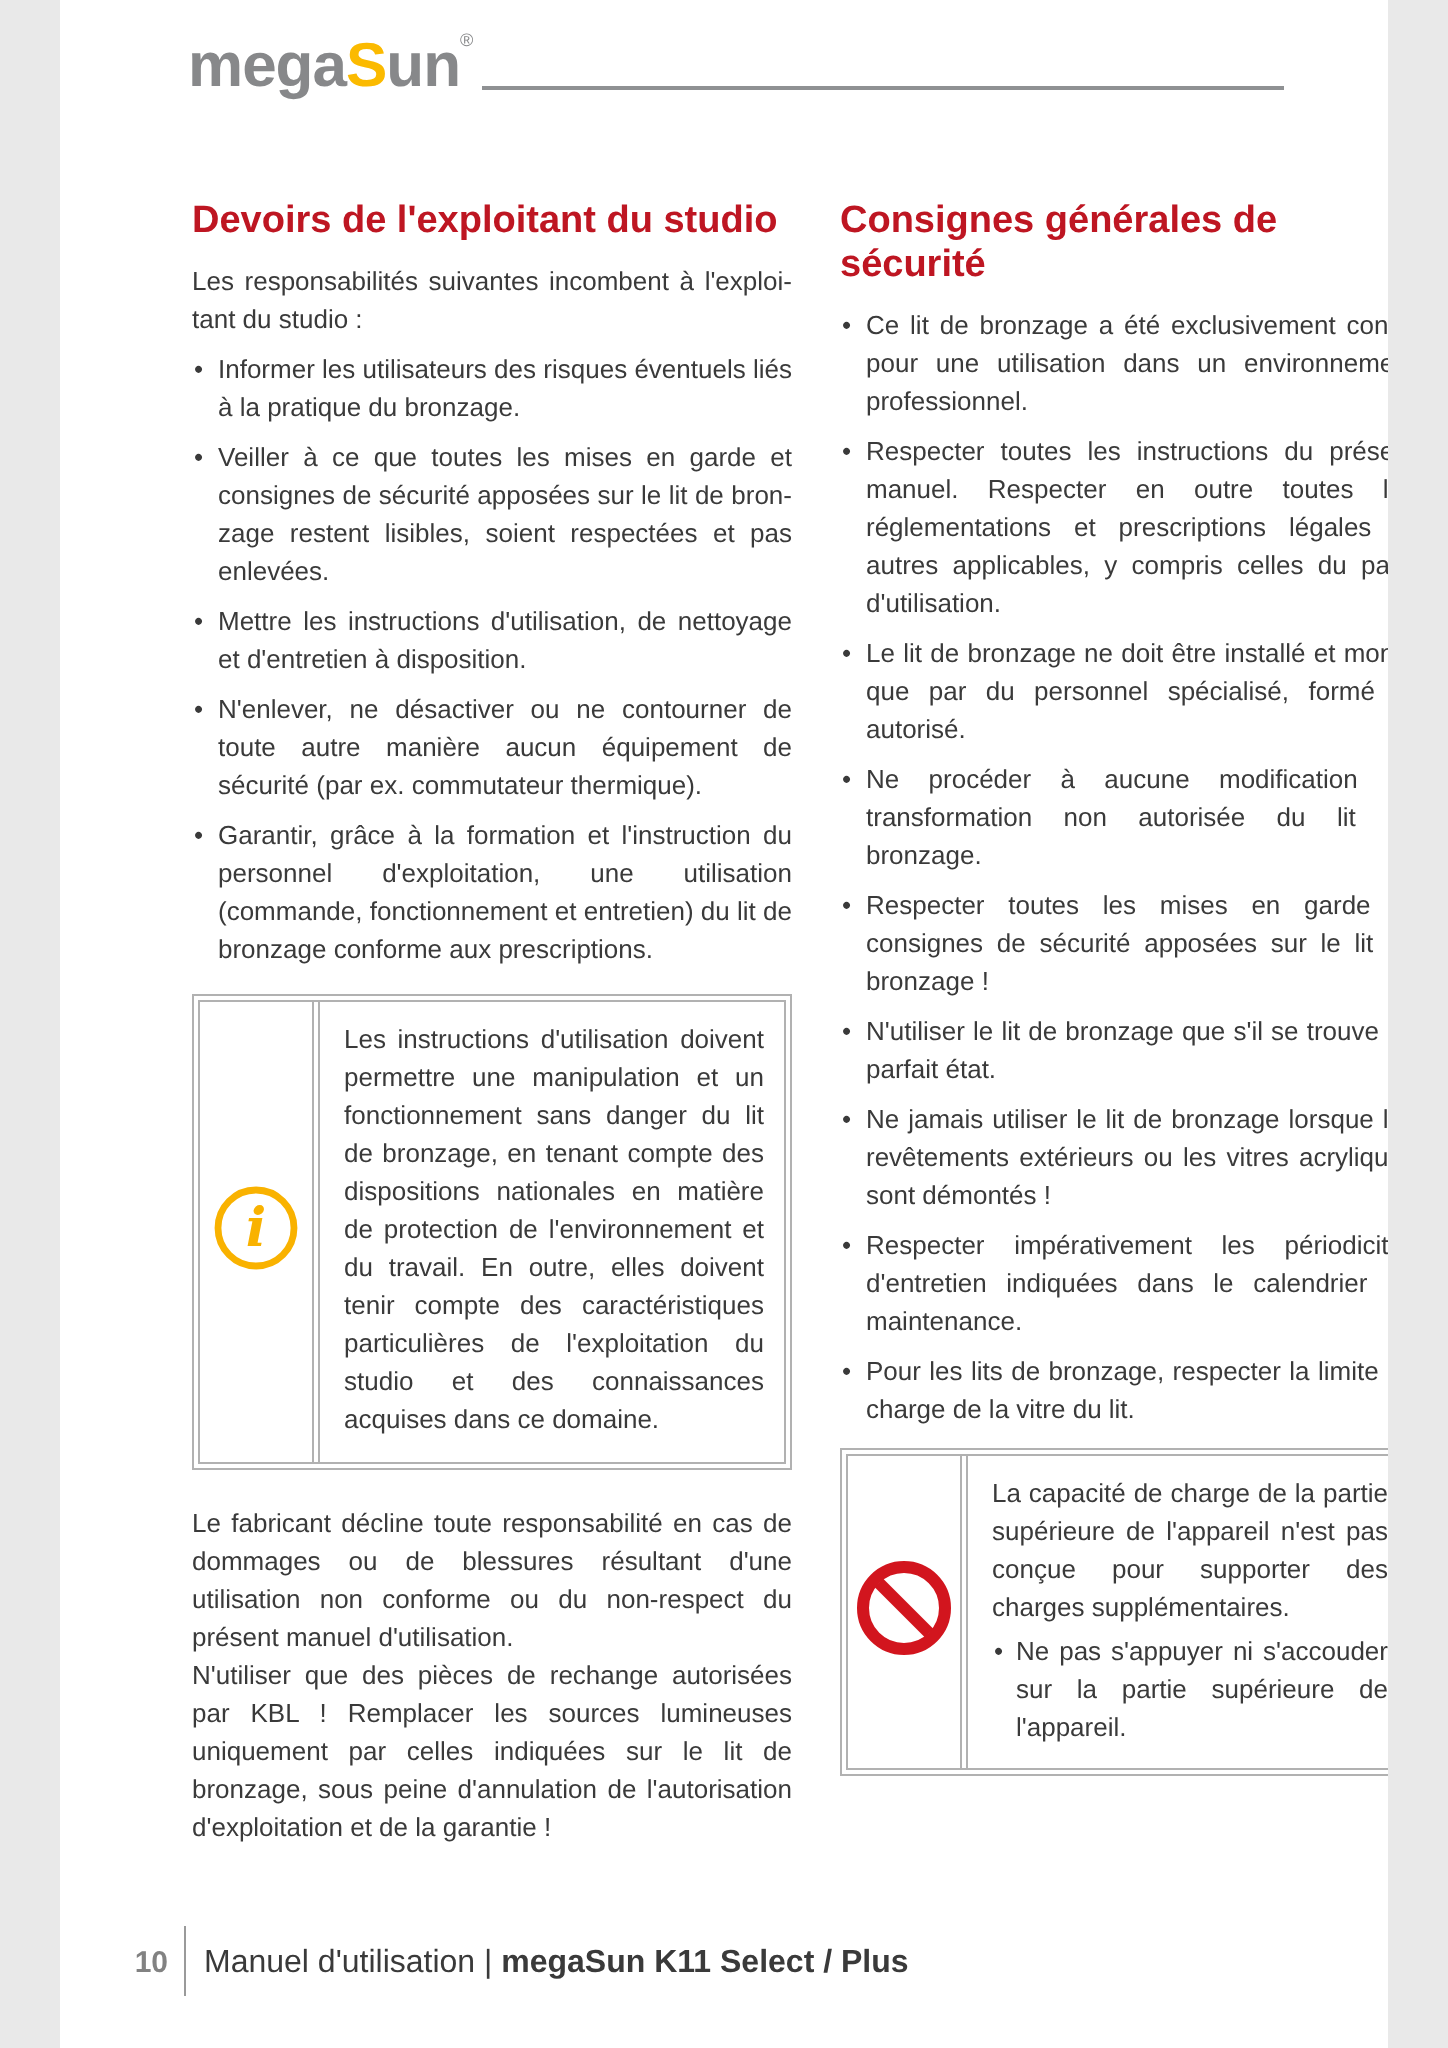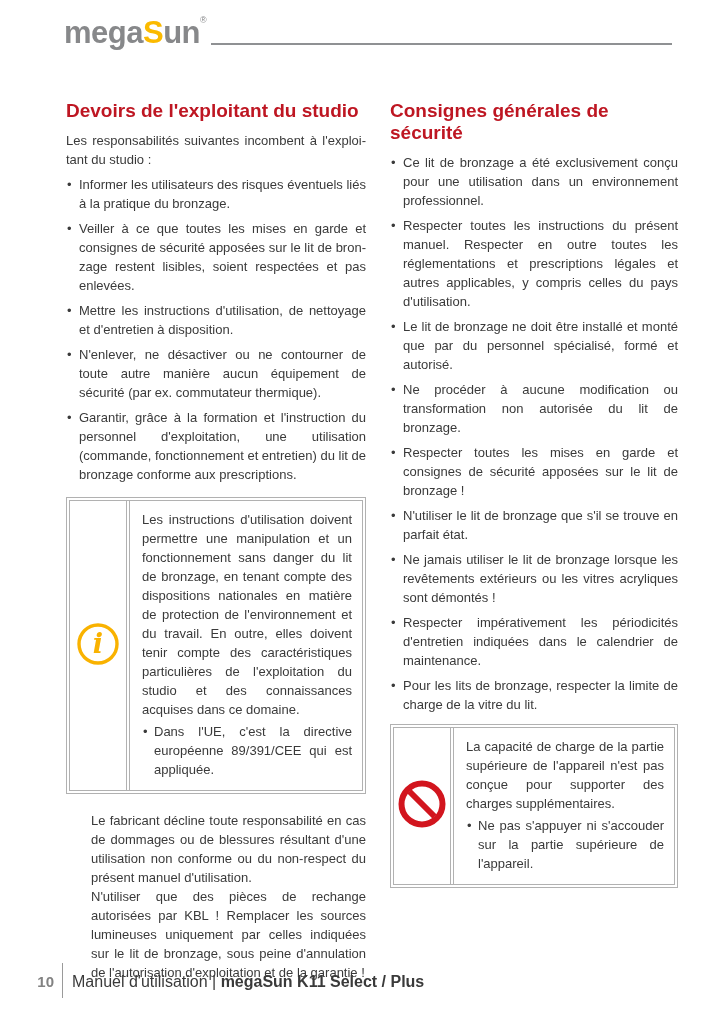--- a/index.html
+++ b/index.html
@@ -1,17 +1,17 @@
 <!DOCTYPE html>
 <html><head>
 <meta charset="utf-8">
 <style>
   html,body { margin:0; padding:0; background:#e9e9e9; }
   .page {
-    position:relative; width:724px; height:1024px; margin:0 auto;
+    position:relative; width:664px; height:1024px; margin:0 auto;
     background:#ffffff; overflow:hidden;
     font-family:"Liberation Sans", sans-serif; color:#3a3a3a;
   }
 
   
   .header { position:absolute; top:16px; left:64px; right:52px; display:flex; align-items:flex-end; }
   .logo { font-weight:bold; font-size:31px; line-height:1; letter-spacing:-0.5px; color:#87888a; white-space:nowrap; }
   .logo .logo-accent { color:#fbba00; }
   .logo .logo-reg { font-size:9px; vertical-align:20px; font-weight:normal; }
   .header-rule { flex:1; border-bottom:2px solid #8f9193; margin:0 0 3px 5px; }
@@ -34,21 +34,21 @@
   .note-box { border:4px double #b1b1b1; display:flex; background:#fff; }
   .box-left { margin:13px 0 0 0; }
   .box-right { margin:10px 0 0 0; }
   .note-icon-cell { flex:0 0 56px; border-right:4px double #b1b1b1; display:flex; align-items:center; justify-content:center; }
   .note-body { flex:1; padding:9px 10px 9px 12px; }
   .note-body p { margin:0 0 3px 0; }
   ul.sub-bullets { list-style:none; margin:0; padding:0; }
   ul.sub-bullets li { position:relative; padding-left:12px; margin:0 0 2px 0; }
   ul.sub-bullets li::before { content:"\2022"; position:absolute; left:1px; top:0; }
 
-  .after-box { margin-top:17px;margin-left:25px; }
+  .after-box { margin-top:17px; }
   .after-box p { margin:0; }
 
   
   .footer { position:absolute; left:0; bottom:26px; display:flex; align-items:center; }
   .page-num { width:54px; text-align:right; font-size:15px; font-weight:bold; color:#828282; padding-top:2px; }
   .footer-divider { width:1px; background:#9a9a9a; height:35px; margin:1px 9px 0 8px; }
   .footer-text { font-size:16px; padding-top:4px; color:#3a3a3a; }
   .footer-product { font-weight:bold; }
 </style>
 </head>
@@ -78,23 +78,20 @@
         <div class="note-icon-cell">
           <span>
             <svg width="44" height="44" viewBox="0 0 44 44" aria-hidden="true">
               <circle cx="22" cy="22" r="19" fill="none" stroke="#f9b200" stroke-width="3.4"></circle>
               <text x="22" y="31" text-anchor="middle" font-family="DejaVu Serif, serif" font-style="italic" font-weight="bold" font-size="27" fill="#f9b200">i</text>
             </svg>
           </span>
         </div>
         <div class="note-body">
           <p>Les instructions d'utilisation doivent per­mettre une manipulation et un fonction­nement sans danger du lit de bronzage, en tenant compte des dispositions natio­nales en matière de protection de l'envi­ronnement et du travail. En outre, elles doivent tenir compte des caractéristiques particulières de l'exploitation du studio et des connaissances acquises dans ce domaine.</p>
-          <ul class="sub-bullets">
-            <li>Dans l'UE, c'est la directive européenne 89/391/CEE qui est appliquée.</li>
-          </ul>
         </div>
       </div>
 
       <div class="after-box">
         <p>Le fabricant décline toute responsabilité en cas de dommages ou de blessures résultant d'une utilisation non conforme ou du non-respect du présent manuel d'utilisation.</p>
         <p>N'utiliser que des pièces de rechange autorisées par KBL ! Remplacer les sources lumineuses uniquement par celles indiquées sur le lit de bronzage, sous peine d'annulation de l'autorisation d'exploitation et de la garantie !</p>
       </div>
     </div>
 
     <div class="col-right">

